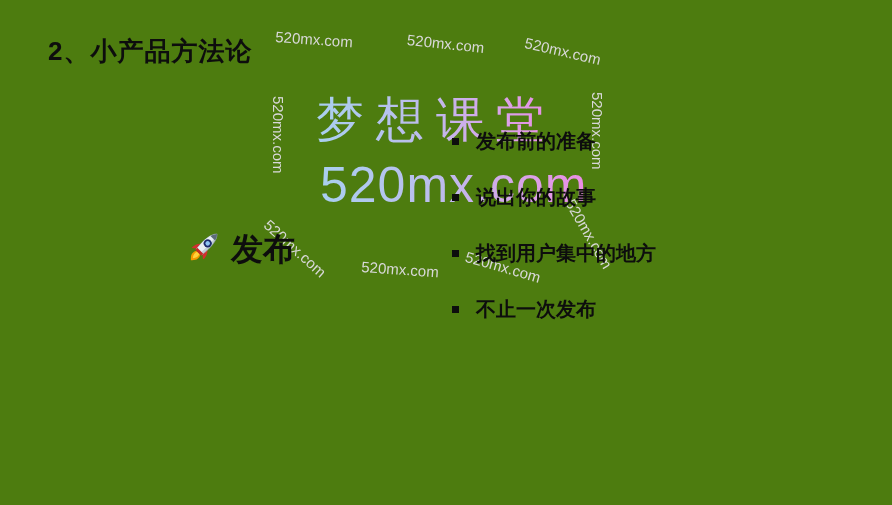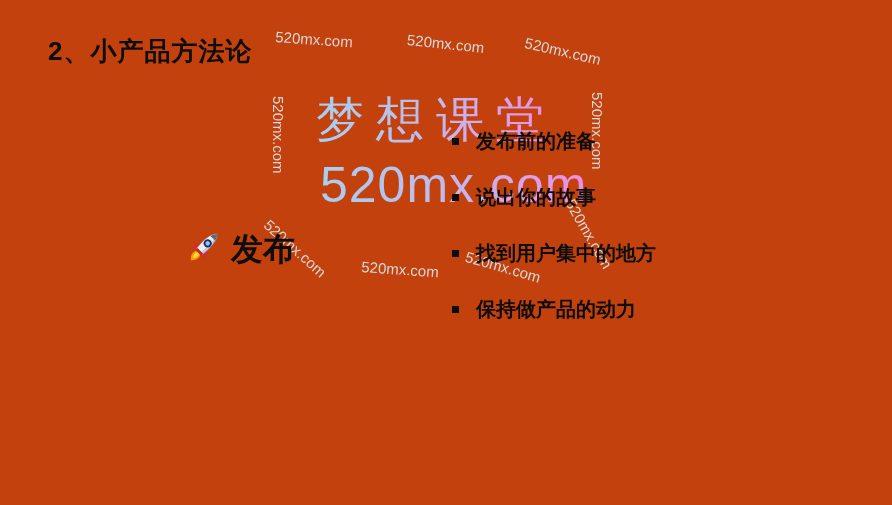--- a/index.html
+++ b/index.html
@@ -1,19 +1,19 @@
 <!DOCTYPE html>
 <html><head>
 <meta charset="utf-8">
 <style>
   html,body{margin:0;padding:0;background:#fff;}
   .slide{
     position:relative;
     width:892px;height:505px;
-    background:#c2410c;
+    background:#4d7c0f;
     overflow:hidden;
     font-family:"Liberation Sans","DejaVu Sans",sans-serif;
   }
   .slide-title{
     position:absolute;left:48px;top:34px;
     font-size:26px;font-weight:bold;color:#0d0d0d;
     letter-spacing:1px;white-space:nowrap;margin:0;
   }
   
   .wm{
@@ -135,17 +135,17 @@
     <li>
       <span class="bullet-sq"></span>
       <span class="bullet-text">说出你的故事</span>
     </li>
     <li>
       <span class="bullet-sq"></span>
       <span class="bullet-text">找到用户集中的地方</span>
     </li>
     <li>
       <span class="bullet-sq"></span>
-      <span class="bullet-text">保持做产品的动力</span>
+      <span class="bullet-text">不止一次发布</span>
     </li>
   </ul>
 
 </div>
 
 </body></html>

